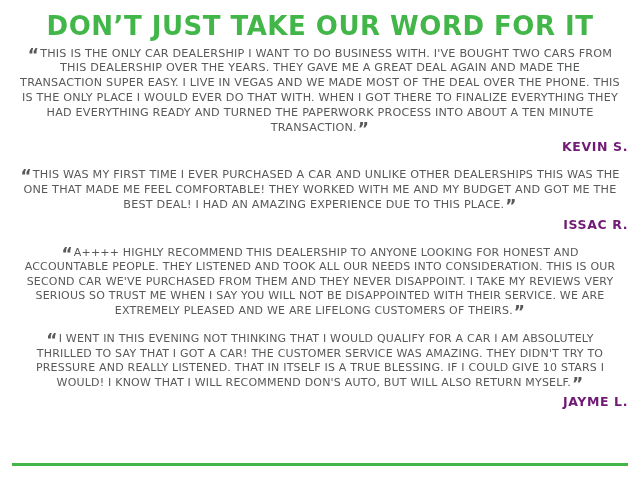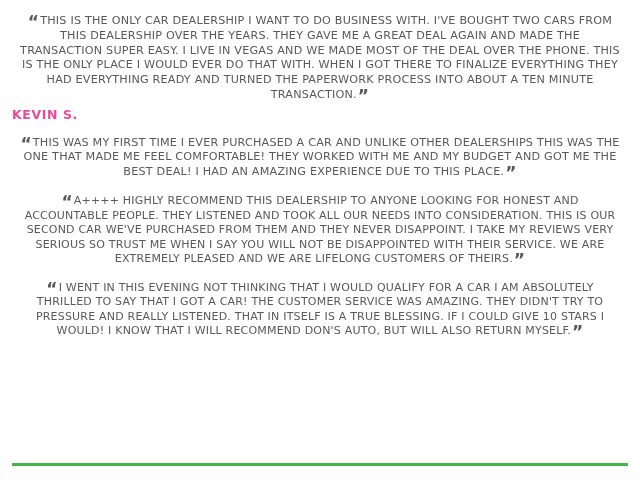--- a/index.html
+++ b/index.html
@@ -54,24 +54,24 @@
     position: relative;
     top: 4px;
   }
   .quote-body .qmark.open {
     margin-right: 1px;
   }
   .quote-body .qmark.close {
     margin-left: 1px;
   }
   .author {
-    color: #ec4899;
+    color: #701a75;
     font-weight: bold;
     font-size: 12.5px;
-    text-align: left;
+    text-align: right;
     text-transform: uppercase;
     letter-spacing: 0.6px;
     margin-top: 1px;
   }
   .t3 .quote-body,
   .t4 .quote-body {
     font-size: 11px;
   }
   .spacer-sm { height: 4px; }
   .footer-rule {
@@ -81,38 +81,41 @@
     bottom: 14px;
     height: 3px;
     background: #43b649;
   }
 </style>
 </head>
 <body>
 
 <div class="page">
 
+  <div class="headline">Don’t Just Take Our Word For It</div>
 
   <div class="testimonial t1">
     <p class="quote-body"><span class="qmark open">“</span><span>This is the only car dealership I want to do business with. I've bought two cars from this dealership over the years. They gave me a great deal again and made the transaction super easy. I live in Vegas and we made most of the deal over the phone. This is the only place I would ever do that with. When I got there to finalize everything they had everything ready and turned the paperwork process into about a ten minute transaction.</span><span class="qmark close">”</span></p>
     <div class="author">Kevin S.</div>
   </div>
 
   <div class="spacer-sm"></div>
 
   <div class="testimonial t2">
     <p class="quote-body"><span class="qmark open">“</span><span>This was my first time I ever purchased a car and unlike other dealerships this was the one that made me feel comfortable! They worked with me and my budget and got me the best deal! I had an amazing experience due to this place.</span><span class="qmark close">”</span></p>
+    <div class="author">Issac R.</div>
   </div>
 
   <div class="spacer-sm"></div>
 
   <div class="testimonial t3">
     <p class="quote-body"><span class="qmark open">“</span><span>A++++ highly recommend this dealership to anyone looking for honest and accountable people. They listened and took all our needs into consideration. This is our second car we've purchased from them and they never disappoint. I take my reviews very serious so trust me when I say you will not be disappointed with their service. We are extremely pleased and we are lifelong customers of theirs.</span><span class="qmark close">”</span></p>
   </div>
 
   <div class="spacer-sm"></div>
 
   <div class="testimonial t4">
     <p class="quote-body"><span class="qmark open">“</span><span>I went in this evening not thinking that I would qualify for a car I am absolutely thrilled to say that I got a car! The customer service was amazing. They didn't try to pressure and really listened. That in itself is a true blessing. If I could give 10 stars I would! I know that I will recommend Don's Auto, but will also return myself.</span><span class="qmark close">”</span></p>
+    <div class="author">Jayme L.</div>
   </div>
 
   <div class="footer-rule"></div>
 </div>
 
 </body></html>

